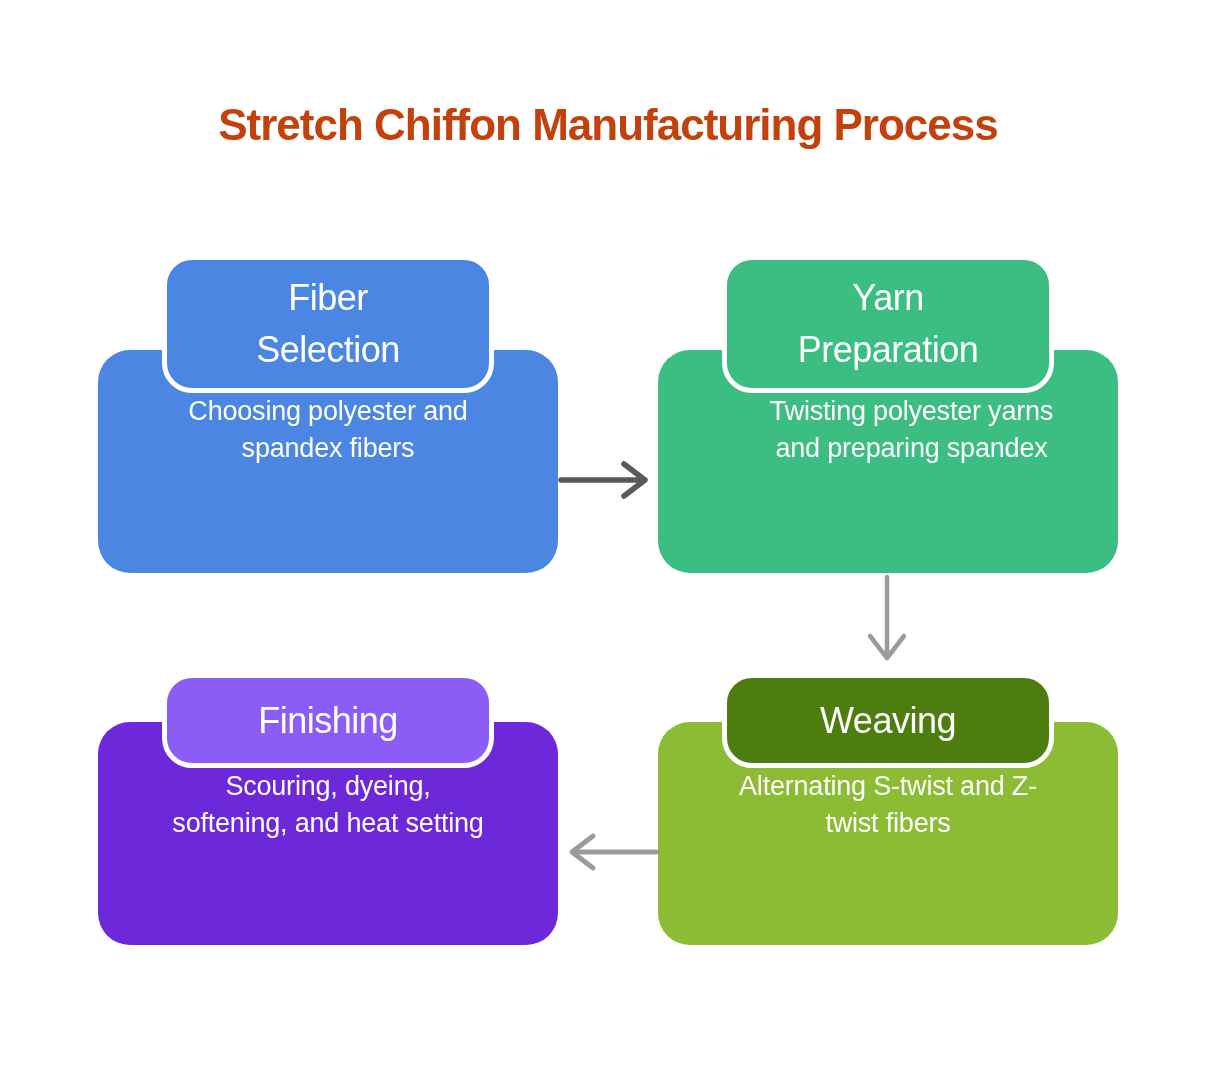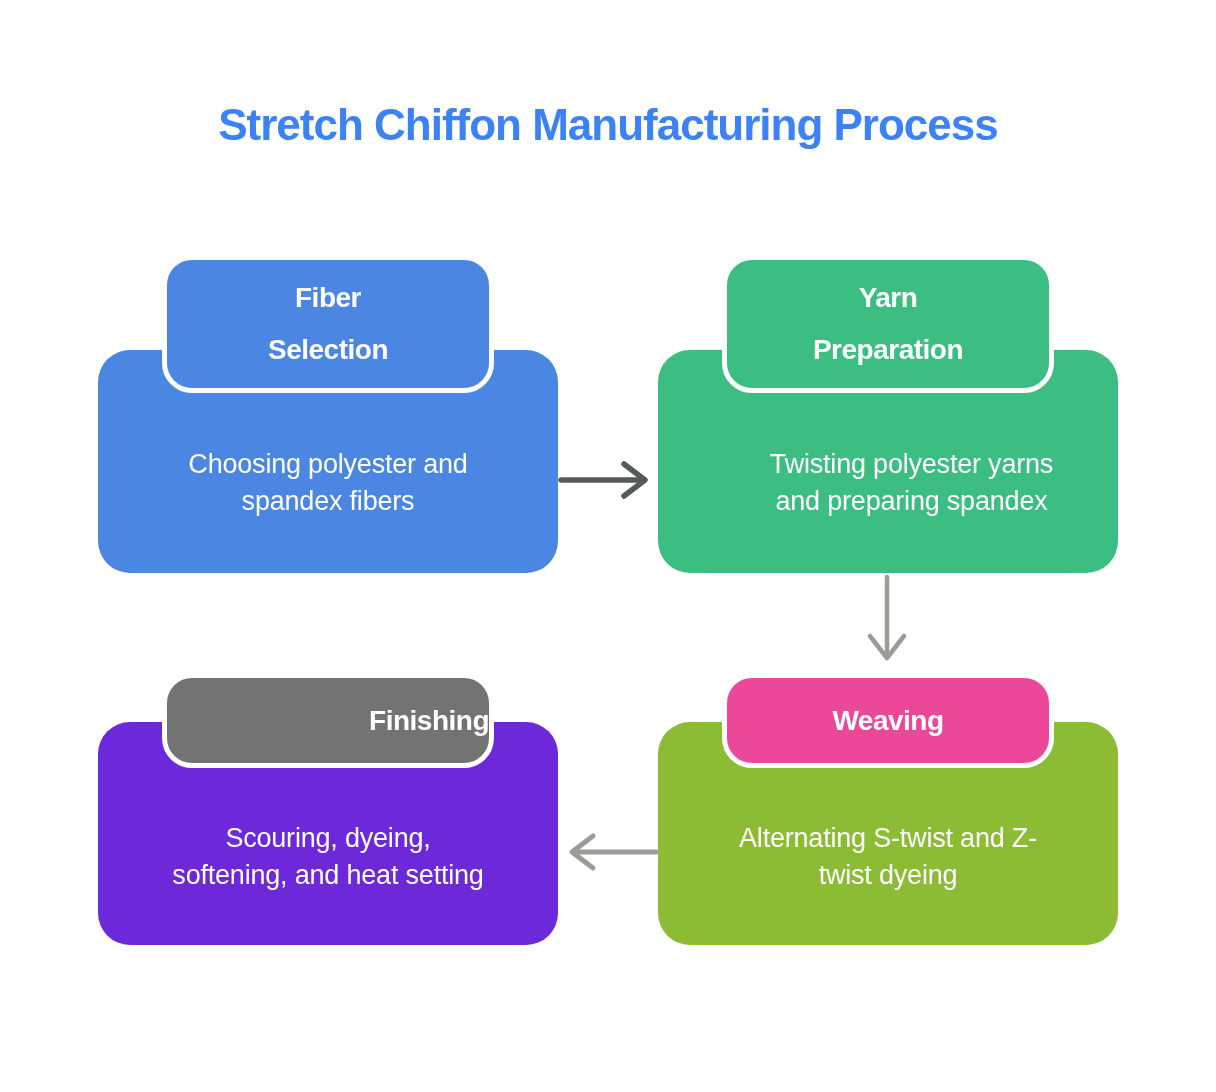--- a/index.html
+++ b/index.html
@@ -17,34 +17,33 @@
   }
   .diagram-title {
     position: absolute;
     left: 0;
     top: 100px;
     width: 1216px;
     text-align: center;
     font-size: 44px;
     font-weight: 700;
     letter-spacing: -1px;
-    color: #3b82f6;
+    color: #c2410c;
     white-space: nowrap;
   }
   .node {
     position: absolute;
   }
   .node-body {
     position: absolute;
     width: 460px;
     height: 223px;
     border-radius: 32px;
     box-sizing: border-box;
     display: flex;
-    align-items: center;
     justify-content: center;
   }
   .node-desc {
     color: #ffffff;
     font-size: 27px;
     line-height: 37px;
     font-weight: 400;
     text-align: center;
     white-space: pre-line;
     letter-spacing: -0.2px;
@@ -56,23 +55,23 @@
     border: 5px solid #ffffff;
     border-radius: 30px;
     display: flex;
     align-items: center;
     justify-content: center;
   }
   .node-header.tall { height: 138px; }
   .node-header.short { height: 95px; }
   .node-title {
     color: #ffffff;
-    font-size: 28px;
+    font-size: 36px;
     line-height: 52px;
-    font-weight: 700;
+    font-weight: 400;
     letter-spacing: -0.5px;
     text-align: center;
     white-space: pre-line;
   }
   
   #node-fiber   .node-body   { left: 98px;  top: 350px; padding-top: 43px; }
   #node-fiber   .node-header { left: 162px; top: 255px; }
   #node-yarn    .node-body   { left: 658px; top: 350px; padding-top: 43px; padding-left: 47px; }
   #node-yarn    .node-header { left: 722px; top: 255px; align-items: center; }
   #node-finish  .node-body   { left: 98px;  top: 722px; padding-top: 46px; }
@@ -114,31 +113,31 @@
       <div class="node-title">Yarn
 Preparation</div>
     </div>
   </div>
 
   <div class="node" id="node-finish">
     <div class="node-body" style="background-color: #6d28d9;">
       <div class="node-desc">Scouring, dyeing,
 softening, and heat setting</div>
     </div>
-    <div class="node-header short" style="background-color: #737373; justify-content: flex-end;">
+    <div class="node-header short" style="background-color: #8b5cf6;">
       <div class="node-title">Finishing</div>
     </div>
   </div>
 
   <div class="node" id="node-weave">
     <div class="node-body" style="background-color: rgb(140, 187, 52);">
       <div class="node-desc">Alternating S-twist and Z-
-twist dyeing</div>
+twist fibers</div>
     </div>
-    <div class="node-header short" style="background-color: #ec4899;">
+    <div class="node-header short" style="background-color: #4d7c0f;">
       <div class="node-title">Weaving</div>
     </div>
   </div>
 
   <svg class="arrow" id="arrow-right" width="104" height="48" viewBox="0 0 104 48">
     <g fill="none" stroke-width="5.5" stroke-linecap="round" stroke-linejoin="round" stroke="#58595B">
       <line x1="9" y1="24" x2="88" y2="24"></line>
       <path d="M72 8 L93 24 L72 40"></path>
     </g>
   </svg>

